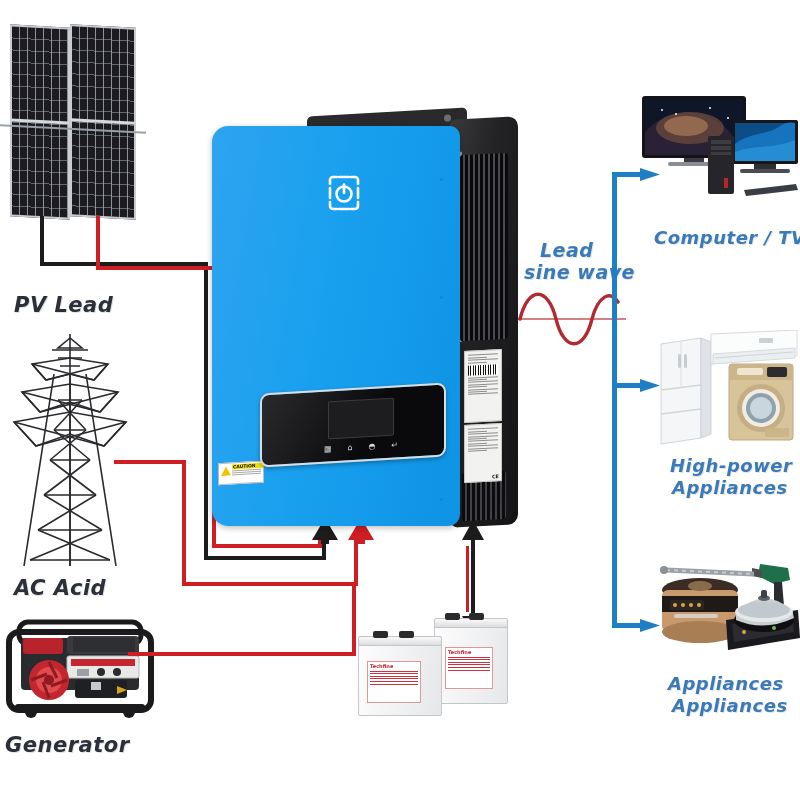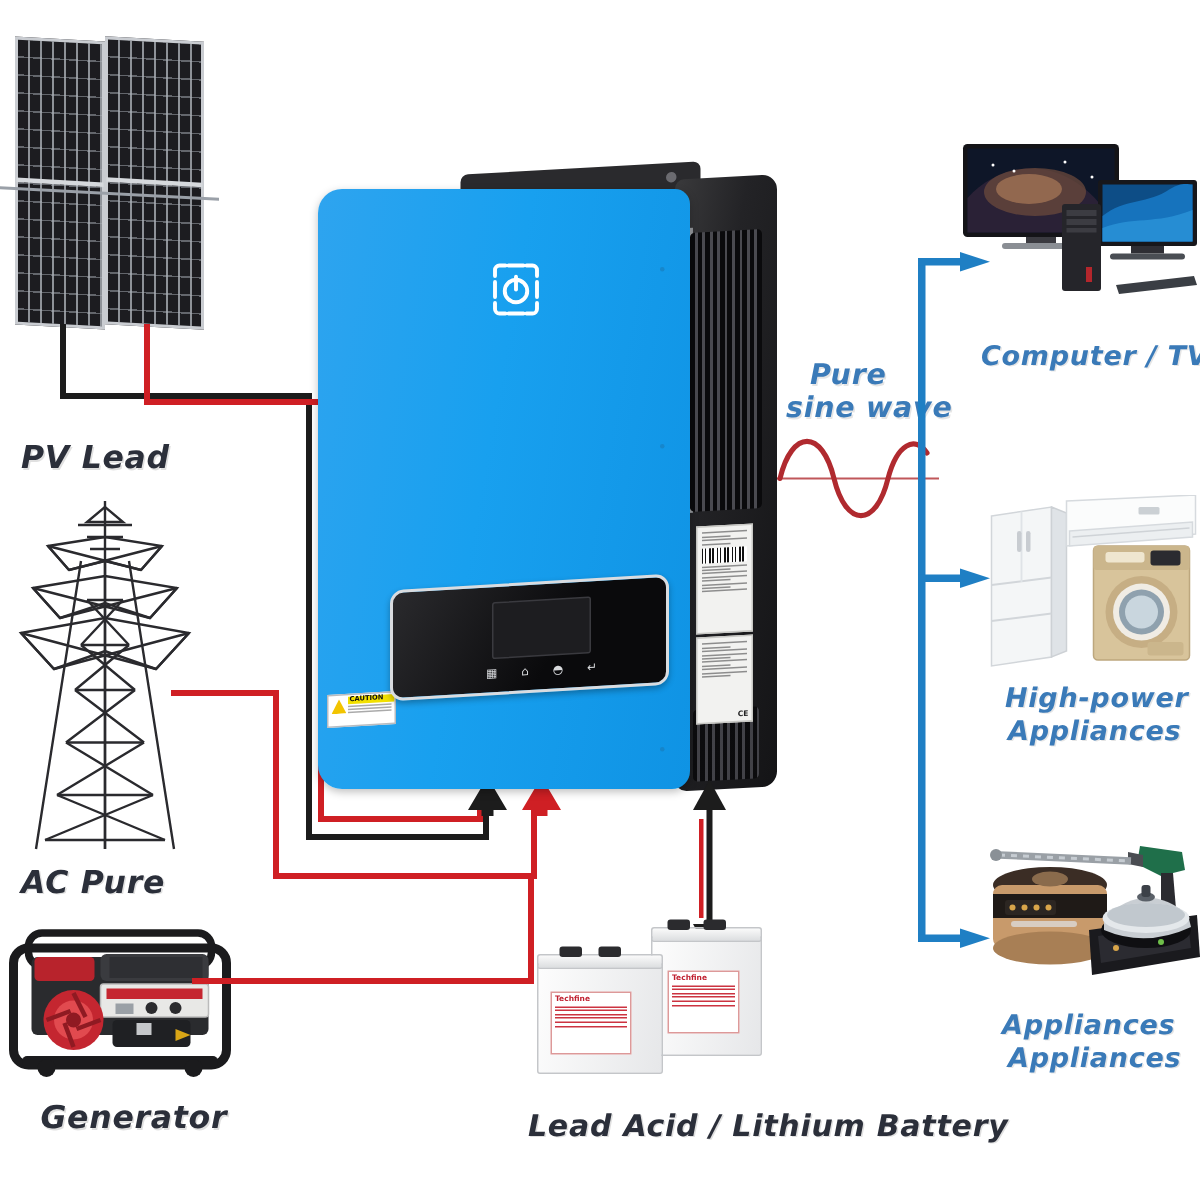--- a/index.html
+++ b/index.html
@@ -144,21 +144,21 @@
         <path d="M50 70 L74 70 M46 100 L78 100 M42 130 L82 130 M36 165 L88 165 M30 200 L94 200 M22 230 L102 230"></path>
         <path d="M50 70 L78 100 M74 70 L46 100"></path>
         <path d="M46 100 L82 130 M78 100 L42 130"></path>
         <path d="M42 130 L88 165 M82 130 L36 165"></path>
         <path d="M36 165 L94 200 M88 165 L30 200"></path>
         <path d="M30 200 L102 230 M94 200 L22 230"></path>
         <path d="M62 44 L62 236"></path>
       </g>
     </svg>
   </div>
-  <div class="lbl lbl-dark" style="left:14px;top:576px;">AC Pure</div>
+  <div class="lbl lbl-dark" style="left:14px;top:576px;">AC Acid</div>
 
   <div id="gen">
     <svg viewBox="0 0 150 112" preserveAspectRatio="none">
 
       <rect x="4" y="20" width="142" height="78" rx="10" fill="none" stroke="#1b1b1d" stroke-width="6"></rect>
       <rect x="14" y="10" width="122" height="22" rx="9" fill="none" stroke="#1b1b1d" stroke-width="5"></rect>
 
       <rect x="16" y="26" width="118" height="52" rx="4" fill="#2a2b2e"></rect>
       <rect x="18" y="26" width="40" height="16" rx="3" fill="#b8232c"></rect>
       <rect x="62" y="24" width="72" height="18" rx="4" fill="#3a3b3f"></rect>
@@ -176,21 +176,21 @@
       <path d="M44 50 L52 66 M62 68 L46 74 M44 86 L38 70 M26 68 L42 62" stroke="#8f1a22" stroke-width="3"></path>
 
       <rect x="70" y="68" width="52" height="18" rx="3" fill="#1f2023"></rect>
       <rect x="86" y="70" width="10" height="8" fill="#c5c7ca"></rect>
       <path d="M112 74 l10 4 l-10 4z" fill="#d9a516"></path>
       <rect x="10" y="92" width="130" height="8" rx="3" fill="#1b1b1d"></rect>
       <circle cx="26" cy="100" r="6" fill="#1b1b1d"></circle>
       <circle cx="124" cy="100" r="6" fill="#1b1b1d"></circle>
     </svg>
   </div>
-  <div class="lbl lbl-dark" style="left:27px;top:733px;">Generator</div>
+  <div class="lbl lbl-dark" style="left:5px;top:733px;">Generator</div>
 
   <div class="wire k" style="left:40px;top:216px;width:4px;height:48px;"></div>
   <div class="wire k" style="left:40px;top:262px;width:168px;height:4px;"></div>
   <div class="wire k" style="left:204px;top:262px;width:4px;height:298px;"></div>
   <div class="wire k" style="left:204px;top:556px;width:122px;height:4px;"></div>
   <div class="wire k" style="left:322px;top:540px;width:4px;height:20px;"></div>
 
   <div class="wire" style="left:96px;top:216px;width:4px;height:52px;"></div>
   <div class="wire" style="left:96px;top:266px;width:120px;height:4px;"></div>
   <div class="wire" style="left:212px;top:266px;width:4px;height:282px;"></div>
@@ -321,23 +321,22 @@
         <div class="brand">Techfine</div>
         <div class="tagline"></div>
           <div class="tagline"></div>
           <div class="tagline"></div>
         <div class="tagline"></div>
           <div class="tagline"></div>
           <div class="tagline"></div>
       </div>
     </div>
   </div>
-  <div class="lbl lbl-dark" style="left:352px;top:738px;font-size:20px;">Lead Acid / Lithium Battery</div>
-
-  <div class="lbl lbl-blue big" style="left:540px;top:240px;text-align:left;">Pure</div>
+
+  <div class="lbl lbl-blue big" style="left:540px;top:240px;text-align:left;">Lead</div>
   <div class="lbl lbl-blue big" style="left:524px;top:262px;text-align:left;">sine wave</div>
   <svg style="position:absolute;left:518px;top:288px;width:110px;height:62px;">
     <line x1="0" y1="31" x2="108" y2="31" stroke="#c0575a" stroke-width="1.4"></line>
     <path d="M2 31 C10 -2, 30 -2, 38 31 C46 64, 66 64, 74 31 C80 8, 92 2, 100 14" stroke="#b02a2f" stroke-width="3.4" fill="none" stroke-linecap="round"></path>
   </svg>
 
   <div style="position:absolute;left:612px;top:172px;width:5px;height:456px;background:#1f7fc4;"></div>
 
   <div style="position:absolute;left:612px;top:172px;width:34px;height:5px;background:#1f7fc4;"></div>
   <svg style="position:absolute;left:640px;top:165px;width:22px;height:20px;">

